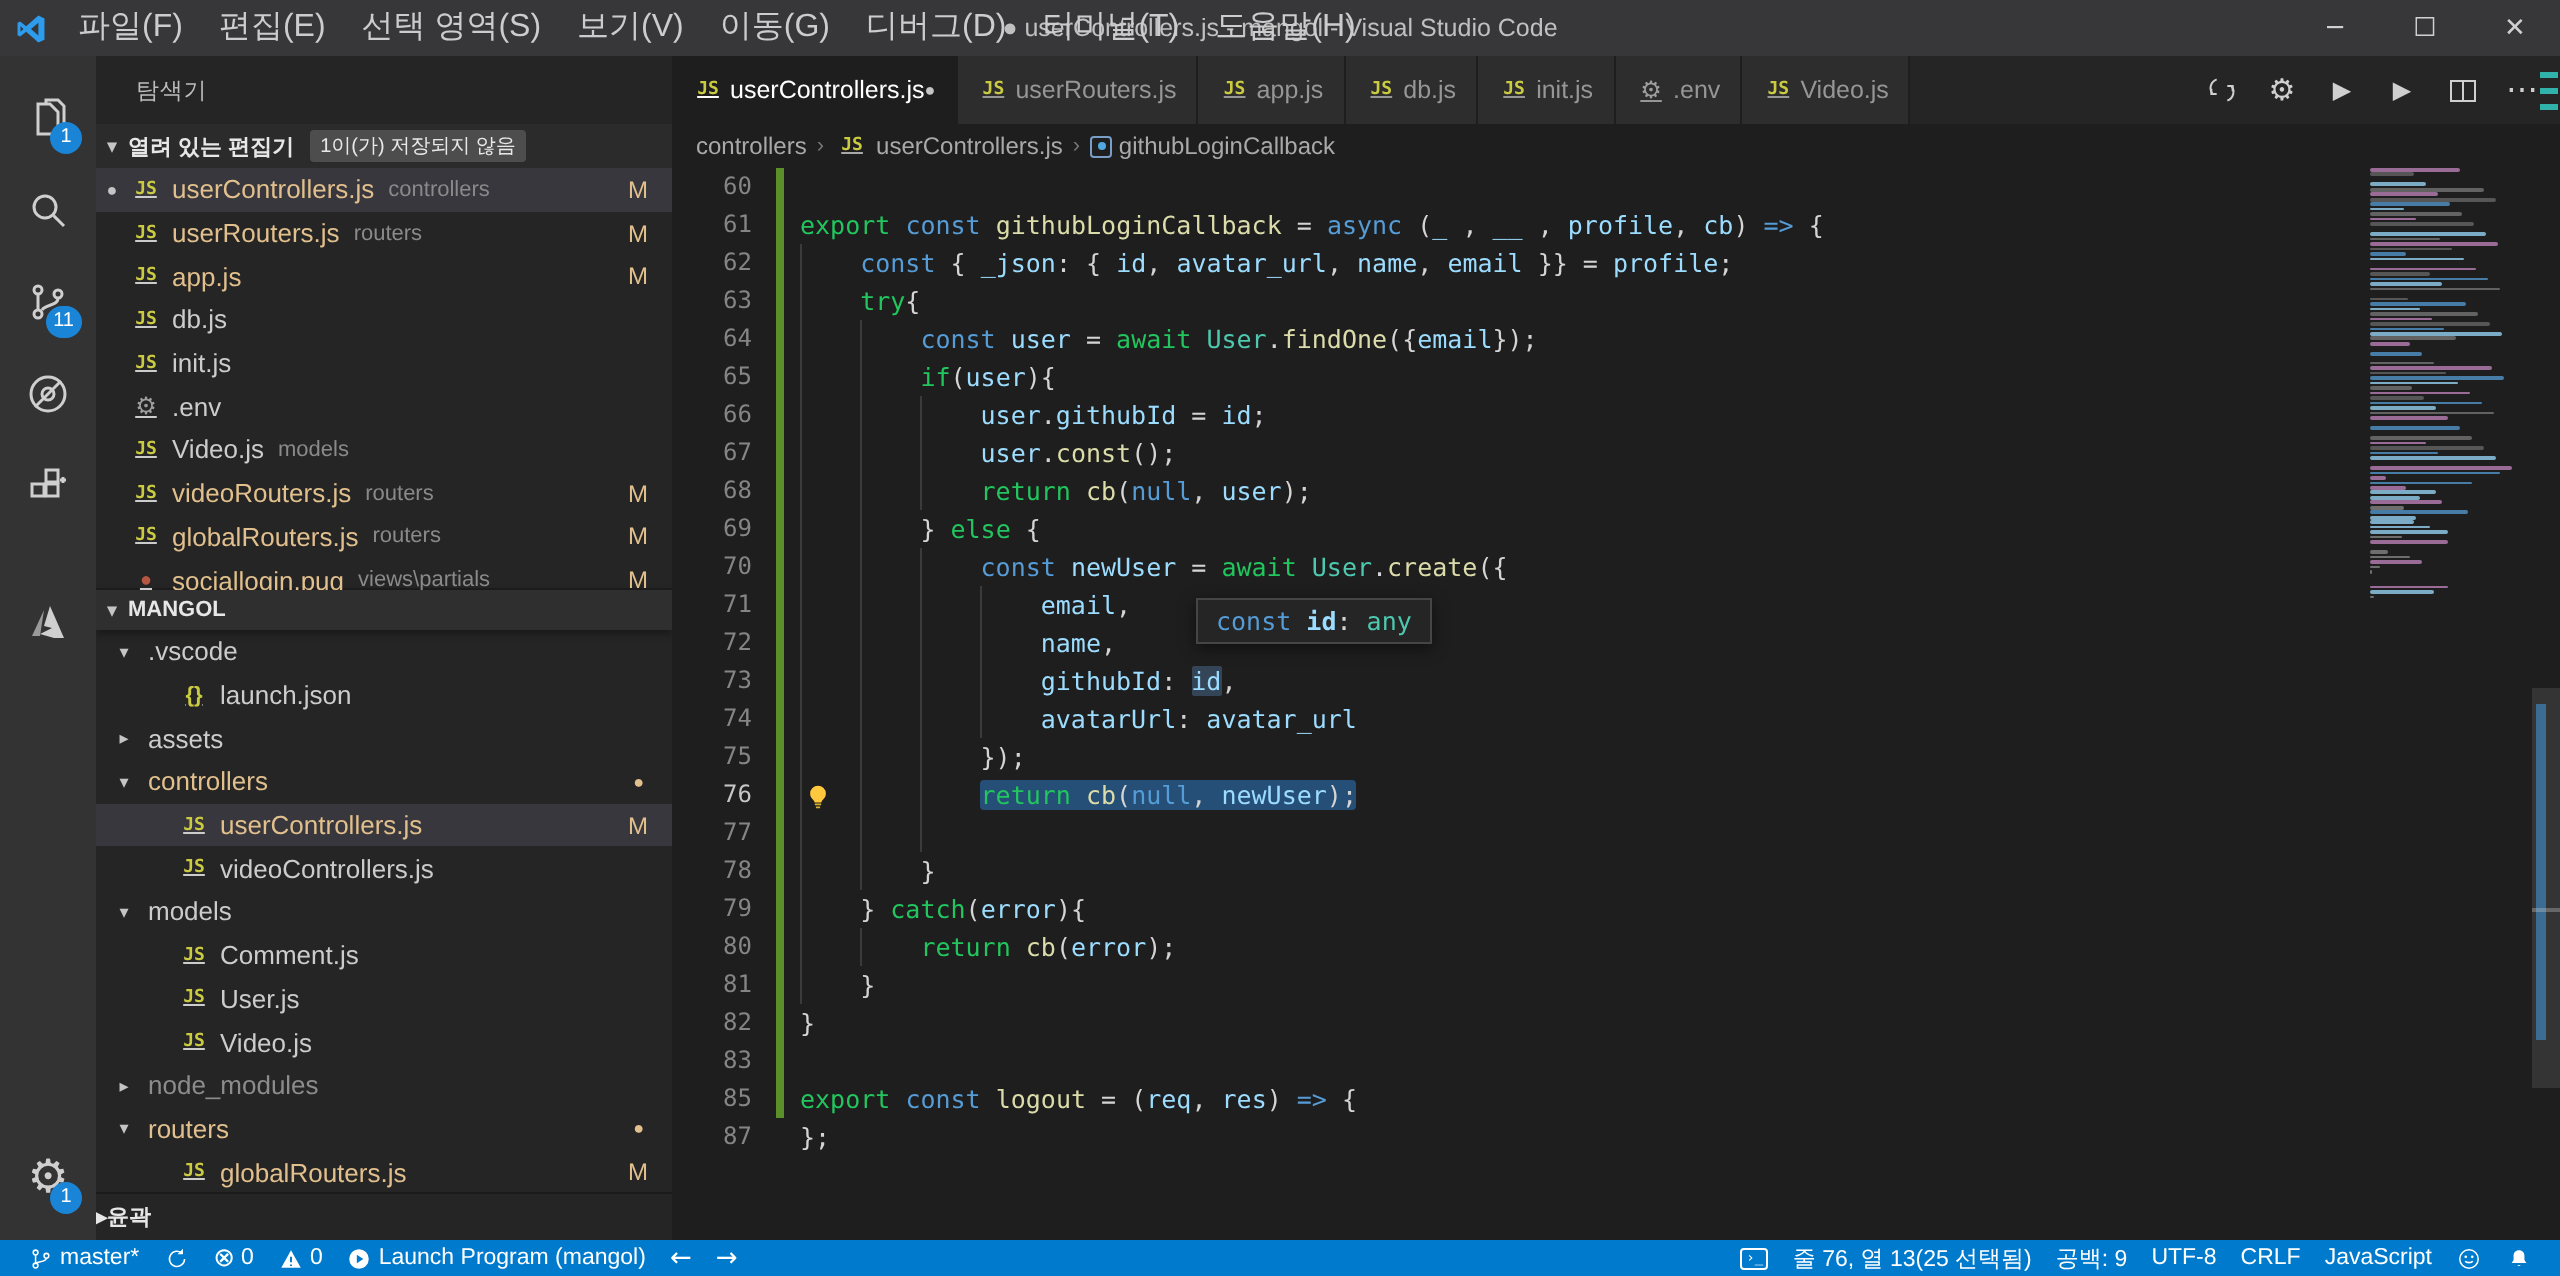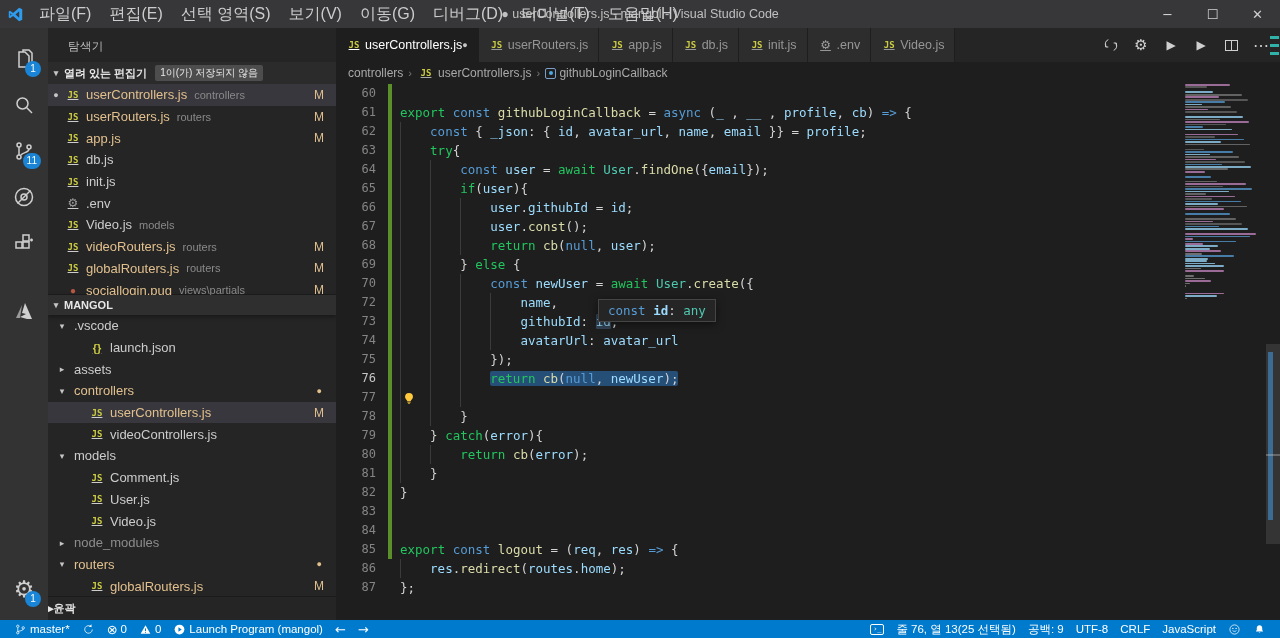--- a/index.html
+++ b/index.html
@@ -468,35 +468,34 @@
             <div class="cline"><span class="lnum">61</span><span class="lcontent"><span class="tk-k">export</span><span class="tk-p"> </span><span class="tk-b">const</span><span class="tk-p"> </span><span class="tk-f">githubLoginCallback</span><span class="tk-p"> = </span><span class="tk-b">async</span><span class="tk-p"> (</span><span class="tk-v">_</span><span class="tk-p"> , </span><span class="tk-v">__</span><span class="tk-p"> , </span><span class="tk-v">profile</span><span class="tk-p">, </span><span class="tk-v">cb</span><span class="tk-p">) </span><span class="tk-b">=&gt;</span><span class="tk-p"> {</span></span></div>
             <div class="cline"><span class="lnum">62</span><span class="lcontent"><span class="iguide"></span><span class="tk-b">const</span><span class="tk-p"> { </span><span class="tk-v">_json</span><span class="tk-p">: { </span><span class="tk-v">id</span><span class="tk-p">, </span><span class="tk-v">avatar_url</span><span class="tk-p">, </span><span class="tk-v">name</span><span class="tk-p">, </span><span class="tk-v">email</span><span class="tk-p"> }} = </span><span class="tk-v">profile</span><span class="tk-p">;</span></span></div>
             <div class="cline"><span class="lnum">63</span><span class="lcontent"><span class="iguide"></span><span class="tk-k">try</span><span class="tk-p">{</span></span></div>
             <div class="cline"><span class="lnum">64</span><span class="lcontent"><span class="iguide"></span><span class="iguide"></span><span class="tk-b">const</span><span class="tk-p"> </span><span class="tk-v">user</span><span class="tk-p"> = </span><span class="tk-k">await</span><span class="tk-p"> </span><span class="tk-t">User</span><span class="tk-p">.</span><span class="tk-f">findOne</span><span class="tk-p">({</span><span class="tk-v">email</span><span class="tk-p">});</span></span></div>
             <div class="cline"><span class="lnum">65</span><span class="lcontent"><span class="iguide"></span><span class="iguide"></span><span class="tk-k">if</span><span class="tk-p">(</span><span class="tk-v">user</span><span class="tk-p">){</span></span></div>
             <div class="cline"><span class="lnum">66</span><span class="lcontent"><span class="iguide"></span><span class="iguide"></span><span class="iguide"></span><span class="tk-v">user</span><span class="tk-p">.</span><span class="tk-v">githubId</span><span class="tk-p"> = </span><span class="tk-v">id</span><span class="tk-p">;</span></span></div>
             <div class="cline"><span class="lnum">67</span><span class="lcontent"><span class="iguide"></span><span class="iguide"></span><span class="iguide"></span><span class="tk-v">user</span><span class="tk-p">.</span><span class="tk-f">const</span><span class="tk-p">();</span></span></div>
             <div class="cline"><span class="lnum">68</span><span class="lcontent"><span class="iguide"></span><span class="iguide"></span><span class="iguide"></span><span class="tk-k">return</span><span class="tk-p"> </span><span class="tk-f">cb</span><span class="tk-p">(</span><span class="tk-b">null</span><span class="tk-p">, </span><span class="tk-v">user</span><span class="tk-p">);</span></span></div>
             <div class="cline"><span class="lnum">69</span><span class="lcontent"><span class="iguide"></span><span class="iguide"></span><span class="tk-p">} </span><span class="tk-k">else</span><span class="tk-p"> {</span></span></div>
             <div class="cline"><span class="lnum">70</span><span class="lcontent"><span class="iguide"></span><span class="iguide"></span><span class="iguide"></span><span class="tk-b">const</span><span class="tk-p"> </span><span class="tk-v">newUser</span><span class="tk-p"> = </span><span class="tk-k">await</span><span class="tk-p"> </span><span class="tk-t">User</span><span class="tk-p">.</span><span class="tk-f">create</span><span class="tk-p">({</span></span></div>
+            <div class="cline"><span class="lnum">71</span><span class="lcontent"><span class="iguide"></span><span class="iguide"></span><span class="iguide"></span><span class="iguide"></span><span class="tk-v">email</span><span class="tk-p">,</span></span></div>
             <div class="cline"><span class="lnum">72</span><span class="lcontent"><span class="iguide"></span><span class="iguide"></span><span class="iguide"></span><span class="iguide"></span><span class="tk-v">name</span><span class="tk-p">,</span></span></div>
             <div class="cline"><span class="lnum">73</span><span class="lcontent"><span class="iguide"></span><span class="iguide"></span><span class="iguide"></span><span class="iguide"></span><span class="tk-v">githubId</span><span class="tk-p">: </span><span class="tk-v wordhl">id</span><span class="tk-p">,</span></span></div>
             <div class="cline"><span class="lnum">74</span><span class="lcontent"><span class="iguide"></span><span class="iguide"></span><span class="iguide"></span><span class="iguide"></span><span class="tk-v">avatarUrl</span><span class="tk-p">: </span><span class="tk-v">avatar_url</span></span></div>
             <div class="cline"><span class="lnum">75</span><span class="lcontent"><span class="iguide"></span><span class="iguide"></span><span class="iguide"></span><span class="tk-p">});</span></span></div>
             <div class="cline"><span class="lnum cur">76</span><span class="lcontent"><span class="iguide"></span><span class="iguide"></span><span class="iguide"></span><span class="selspan"><span class="tk-k">return</span><span class="tk-p"> </span><span class="tk-f">cb</span><span class="tk-p">(</span><span class="tk-b">null</span><span class="tk-p">, </span><span class="tk-v">newUser</span><span class="tk-p">);</span></span></span></div>
             <div class="cline"><span class="lnum">77</span><span class="lcontent"><span class="iguide"></span><span class="iguide"></span><span class="iguide"></span></span></div>
             <div class="cline"><span class="lnum">78</span><span class="lcontent"><span class="iguide"></span><span class="iguide"></span><span class="tk-p">}</span></span></div>
             <div class="cline"><span class="lnum">79</span><span class="lcontent"><span class="iguide"></span><span class="tk-p">} </span><span class="tk-k">catch</span><span class="tk-p">(</span><span class="tk-v">error</span><span class="tk-p">){</span></span></div>
             <div class="cline"><span class="lnum">80</span><span class="lcontent"><span class="iguide"></span><span class="iguide"></span><span class="tk-k">return</span><span class="tk-p"> </span><span class="tk-f">cb</span><span class="tk-p">(</span><span class="tk-v">error</span><span class="tk-p">);</span></span></div>
             <div class="cline"><span class="lnum">81</span><span class="lcontent"><span class="iguide"></span><span class="tk-p">}</span></span></div>
             <div class="cline"><span class="lnum">82</span><span class="lcontent"><span class="tk-p">}</span></span></div>
             <div class="cline"><span class="lnum">83</span><span class="lcontent"></span></div>
-            <div class="cline"><span class="lnum">84</span><span class="lcontent"></span></div>
             <div class="cline"><span class="lnum">85</span><span class="lcontent"><span class="tk-k">export</span><span class="tk-p"> </span><span class="tk-b">const</span><span class="tk-p"> </span><span class="tk-f">logout</span><span class="tk-p"> = (</span><span class="tk-v">req</span><span class="tk-p">, </span><span class="tk-v">res</span><span class="tk-p">) </span><span class="tk-b">=&gt;</span><span class="tk-p"> {</span></span></div>
-            <div class="cline"><span class="lnum">86</span><span class="lcontent"><span class="iguide"></span><span class="tk-v">res</span><span class="tk-p">.</span><span class="tk-f">redirect</span><span class="tk-p">(</span><span class="tk-v">routes</span><span class="tk-p">.</span><span class="tk-v">home</span><span class="tk-p">);</span></span></div>
             <div class="cline"><span class="lnum">87</span><span class="lcontent"><span class="tk-p">};</span></span></div>
           </div>
         <div class="bulb" id="bulb" style="top: 305px;">
           <svg width="14" height="14" viewBox="0 0 16 16">
               <path fill="#ffc83d" d="M8 1a4.5 4.5 0 0 1 4.5 4.5c0 1.6-.9 2.6-1.6 3.4-.5.6-.9 1-.9 1.6H6c0-.6-.4-1-.9-1.6C4.4 8.1 3.5 7.1 3.5 5.5A4.5 4.5 0 0 1 8 1z"></path>
               <path fill="#d8b030" d="M6.2 11.2h3.6v1H6.2zm.6 1.6h2.4v1H6.8z"></path>
             </svg>
         </div>
         <div class="hover-popup" id="hover-popup"><span class="tk-b">const</span><span class="tk-p"> </span><span class="tk-v">id</span><span class="tk-p">: </span><span class="tk-t">any</span></div>
         <div class="minimap" id="minimap">

